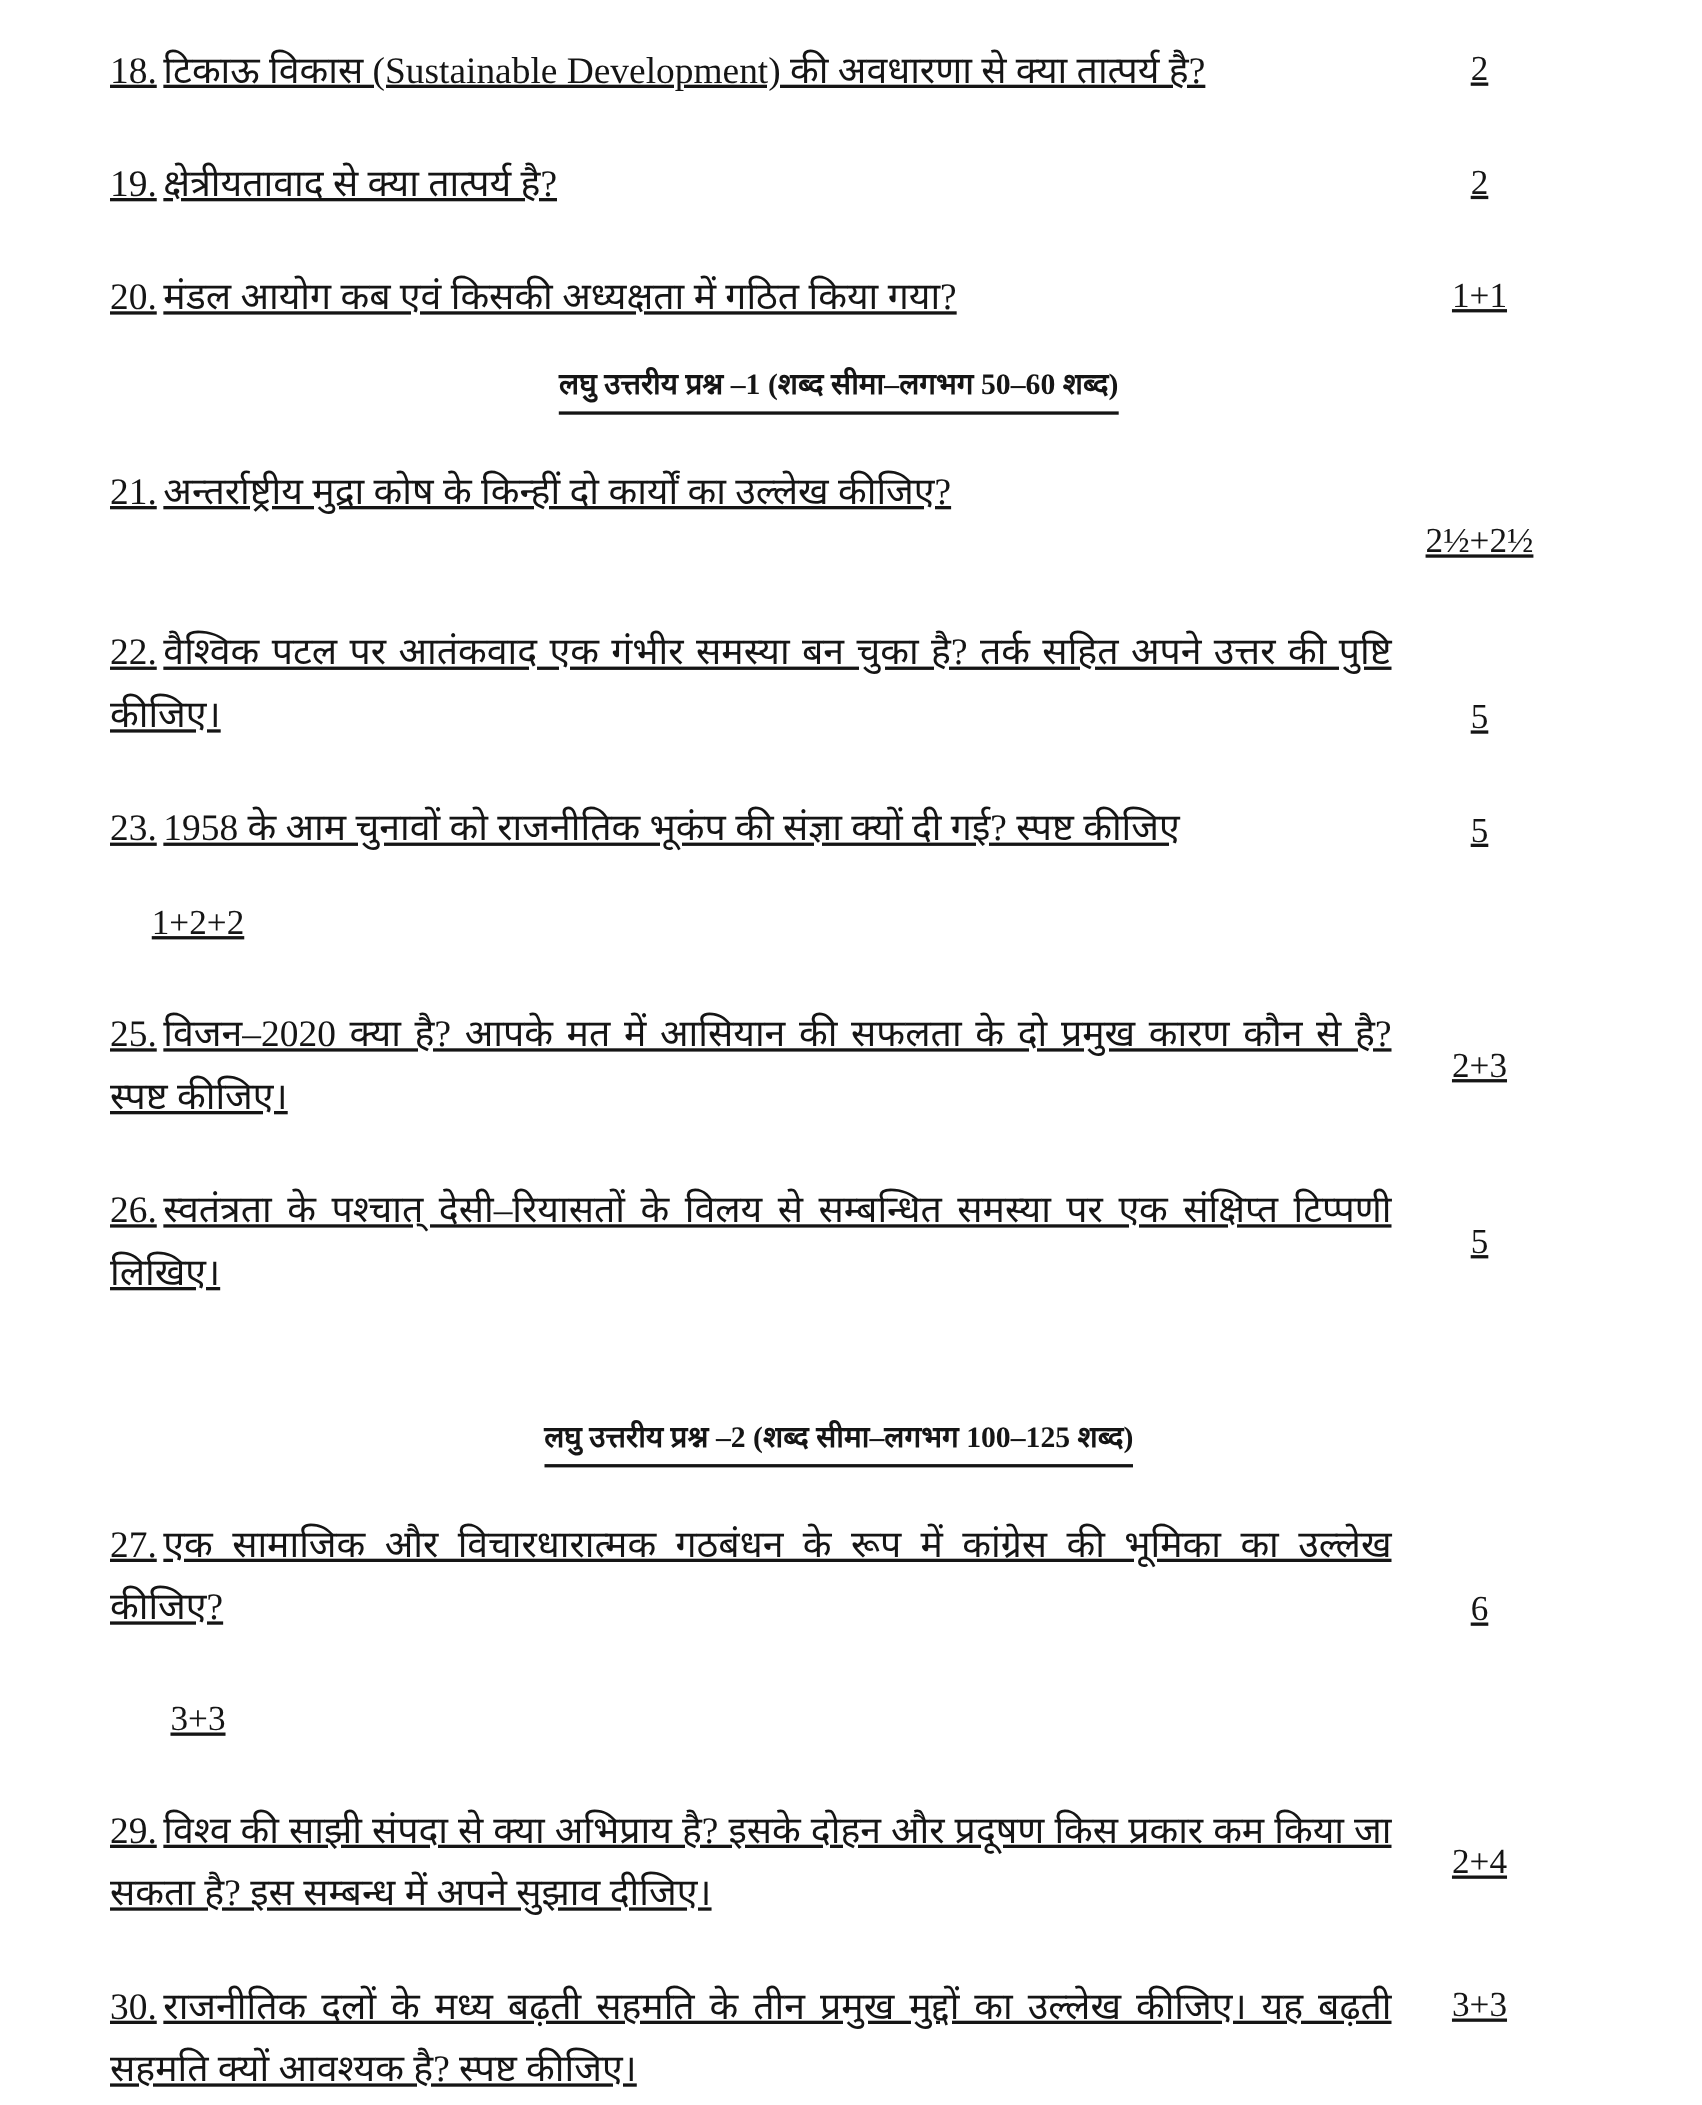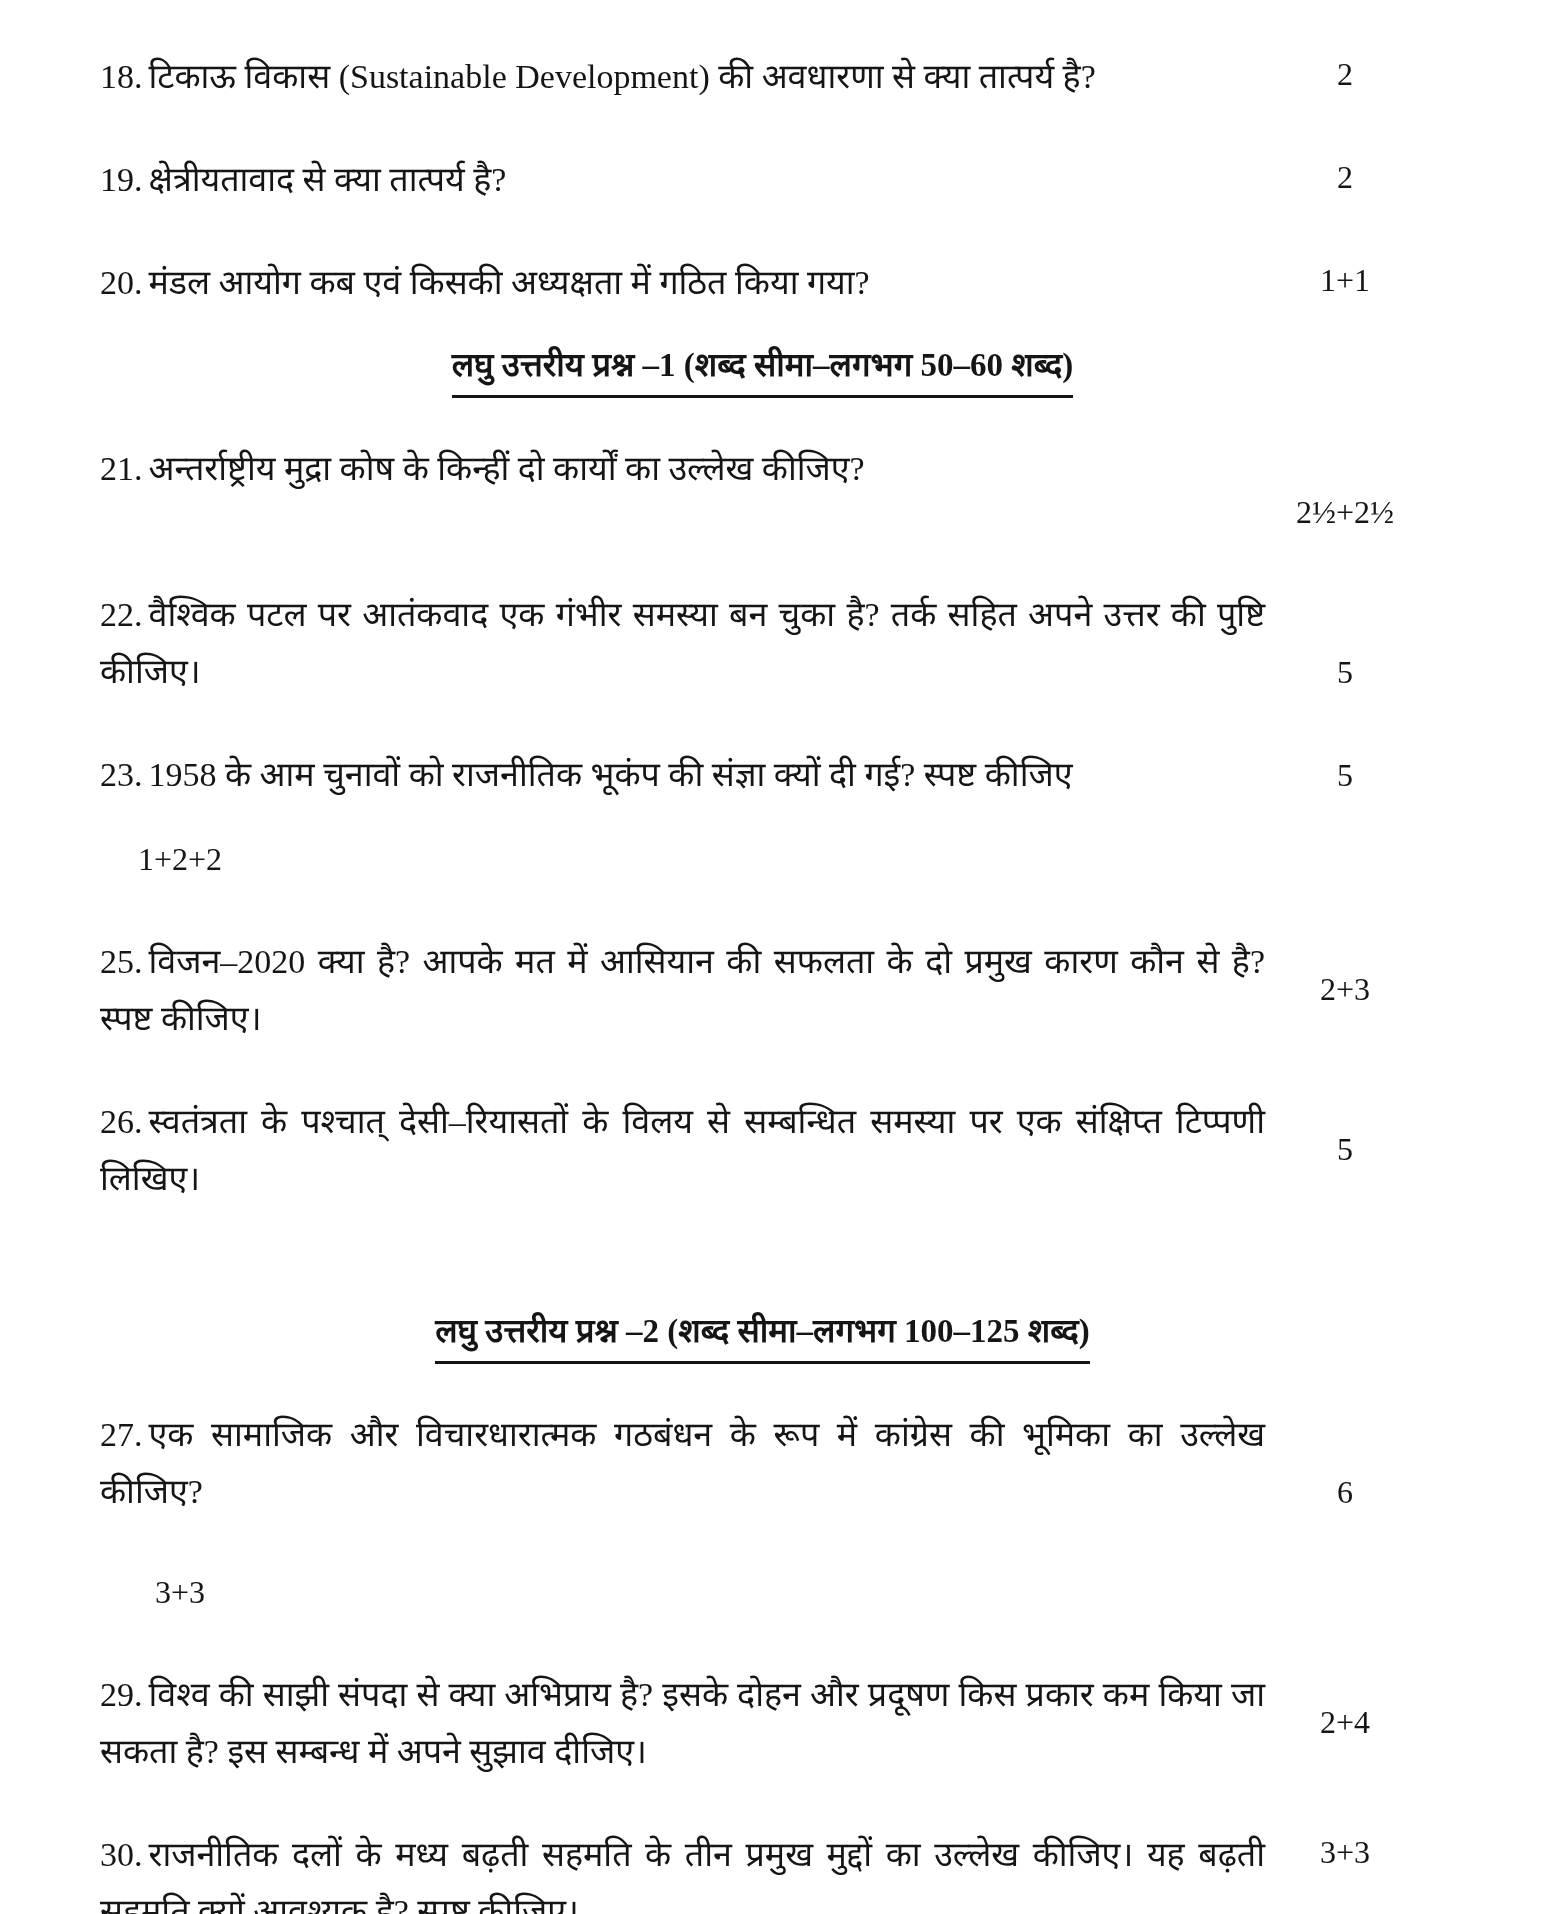--- a/index.html
+++ b/index.html
@@ -11,22 +11,23 @@
     width: 1547px;
     height: 1914px;
     overflow: hidden;
     font-family: "Liberation Serif", "DejaVu Serif", serif;
     color: #151515;
   }
   .page {
     box-sizing: border-box;
     width: 1547px;
     height: 1914px;
-    padding: 48px 0 0 100px;
+    padding: 36px 0 0 100px;
     background: #ffffff;
+    text-decoration: underline;
   }
   .qrow {
     display: flex;
     margin: 0 0 46px 0;
   }
   .qtext {
     width: 1165px;
     font-size: 34px;
     line-height: 1.68;
     text-align: justify;
@@ -47,21 +48,21 @@
   .m-bottom .qmarks { align-items: flex-end; }
   .m-below  .qmarks { align-items: flex-start; padding-top: 46px; text-align: right; }
   .hrow {
     width: 1325px;
     text-align: center;
     margin: 4px 0 42px 0;
   }
   .hrow.gap-large { margin-top: 100px; }
   .heading {
     display: inline-block;
-    font-size: 33px;
+    font-size: 27px;
     font-weight: bold;
     line-height: 1.5;
     border-bottom: 3px solid #151515;
     padding-bottom: 4px;
   }
   .tight  { margin-bottom: 30px; }
 </style>
 </head>
 <body>
 

